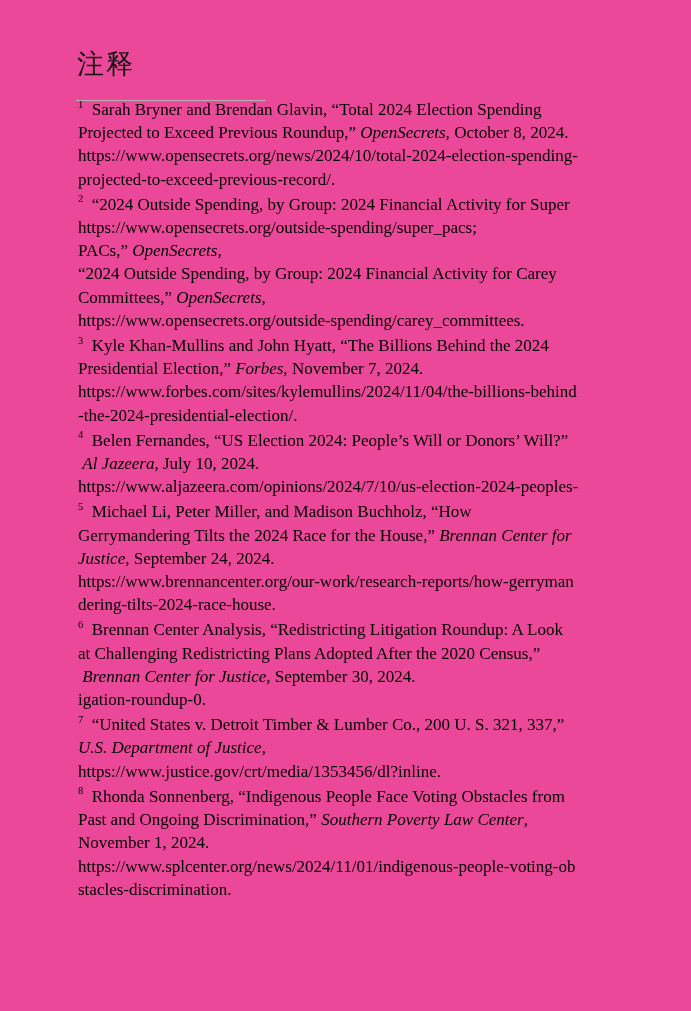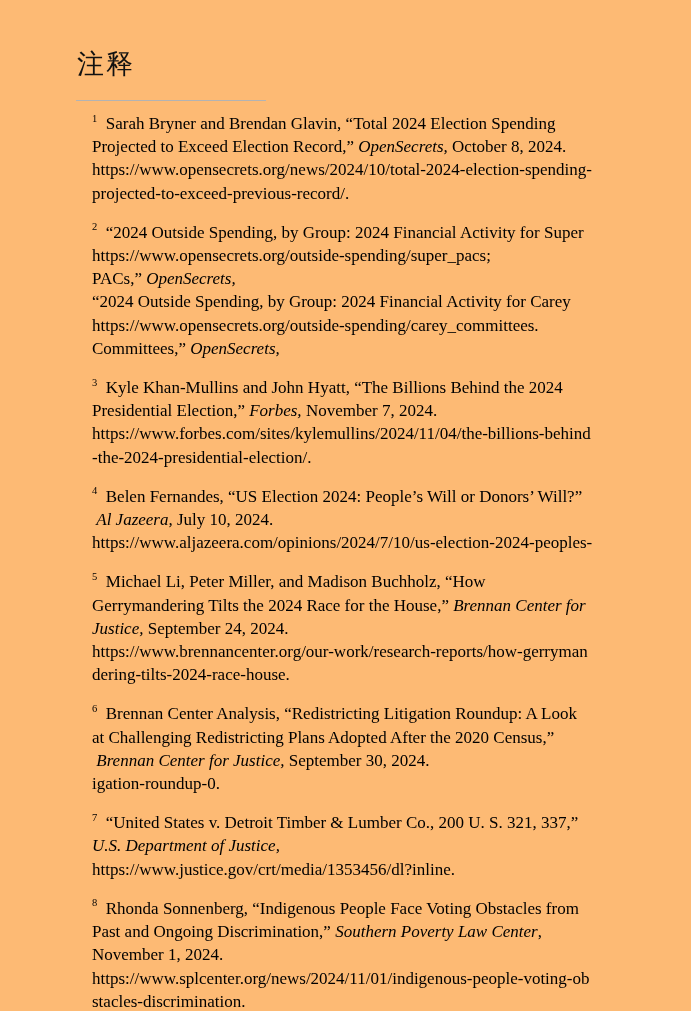--- a/index.html
+++ b/index.html
@@ -4,21 +4,21 @@
 <style>
   html, body {
     margin: 0;
     padding: 0;
     background: #ffffff;
   }
   .page {
     position: relative;
     width: 691px;
     height: 1011px;
-    background: #fdba74;
+    background: #ec4899;
     overflow: hidden;
     color: #000000;
     font-family: "Liberation Serif", serif;
   }
   .title {
     position: absolute;
     left: 77px;
     top: 46px;
     font-size: 27px;
     letter-spacing: 2px;
@@ -35,21 +35,21 @@
     background: #b3b3b3;
   }
   .notes {
     position: absolute;
     left: 76px;
     top: 96px;
     width: 565px;
     font-size: 17px;
     line-height: 23.2px;
   }
-  .note { margin: 16px; padding: 0; }
+  .note { margin: 2px; padding: 0; }
   .line {
     white-space: pre-wrap;
     word-break: keep-all;
   }
   .italic { font-style: italic; text-align: right; }
   sup.supnum {
     font-size: 0.62em;
     line-height: 0;
     position: relative;
     top: -0.08em;
@@ -58,31 +58,31 @@
 </style>
 </head>
 <body>
 
 <div class="page">
   <div class="title">注释</div>
   <div class="rule"></div>
   <div class="notes">
       <div class="note">
         <div class="line"><sup class="supnum">1</sup><span>  Sarah Bryner and Brendan Glavin, “Total 2024 Election Spending</span></div>
-        <div class="line"><span>Projected to Exceed Election Record,” </span><span class="italic">OpenSecrets,</span><span> October 8, 2024.</span></div>
+        <div class="line"><span>Projected to Exceed Previous Roundup,” </span><span class="italic">OpenSecrets,</span><span> October 8, 2024.</span></div>
         <div class="line"><span>https://www.opensecrets.org/news/2024/10/total-2024-election-spending-</span></div>
         <div class="line"><span>projected-to-exceed-previous-record/.</span></div>
       </div>
       <div class="note">
         <div class="line"><sup class="supnum">2</sup><span>  “2024 Outside Spending, by Group: 2024 Financial Activity for Super</span></div>
         <div class="line"><span>https://www.opensecrets.org/outside-spending/super_pacs;</span></div>
         <div class="line"><span>PACs,” </span><span class="italic">OpenSecrets,</span></div>
         <div class="line"><span>“2024 Outside Spending, by Group: 2024 Financial Activity for Carey</span></div>
+        <div class="line"><span>Committees,” </span><span class="italic">OpenSecrets,</span></div>
         <div class="line"><span>https://www.opensecrets.org/outside-spending/carey_committees.</span></div>
-        <div class="line"><span>Committees,” </span><span class="italic">OpenSecrets,</span></div>
       </div>
       <div class="note">
         <div class="line"><sup class="supnum">3</sup><span>  Kyle Khan-Mullins and John Hyatt, “The Billions Behind the 2024</span></div>
         <div class="line"><span>Presidential Election,” </span><span class="italic">Forbes,</span><span> November 7, 2024.</span></div>
         <div class="line"><span>https://www.forbes.com/sites/kylemullins/2024/11/04/the-billions-behind</span></div>
         <div class="line"><span>-the-2024-presidential-election/.</span></div>
       </div>
       <div class="note">
         <div class="line"><sup class="supnum">4</sup><span>  Belen Fernandes, “US Election 2024: People’s Will or Donors’ Will?”</span></div>
         <div class="line"><span> </span><span class="italic">Al Jazeera,</span><span> July 10, 2024.</span></div>

